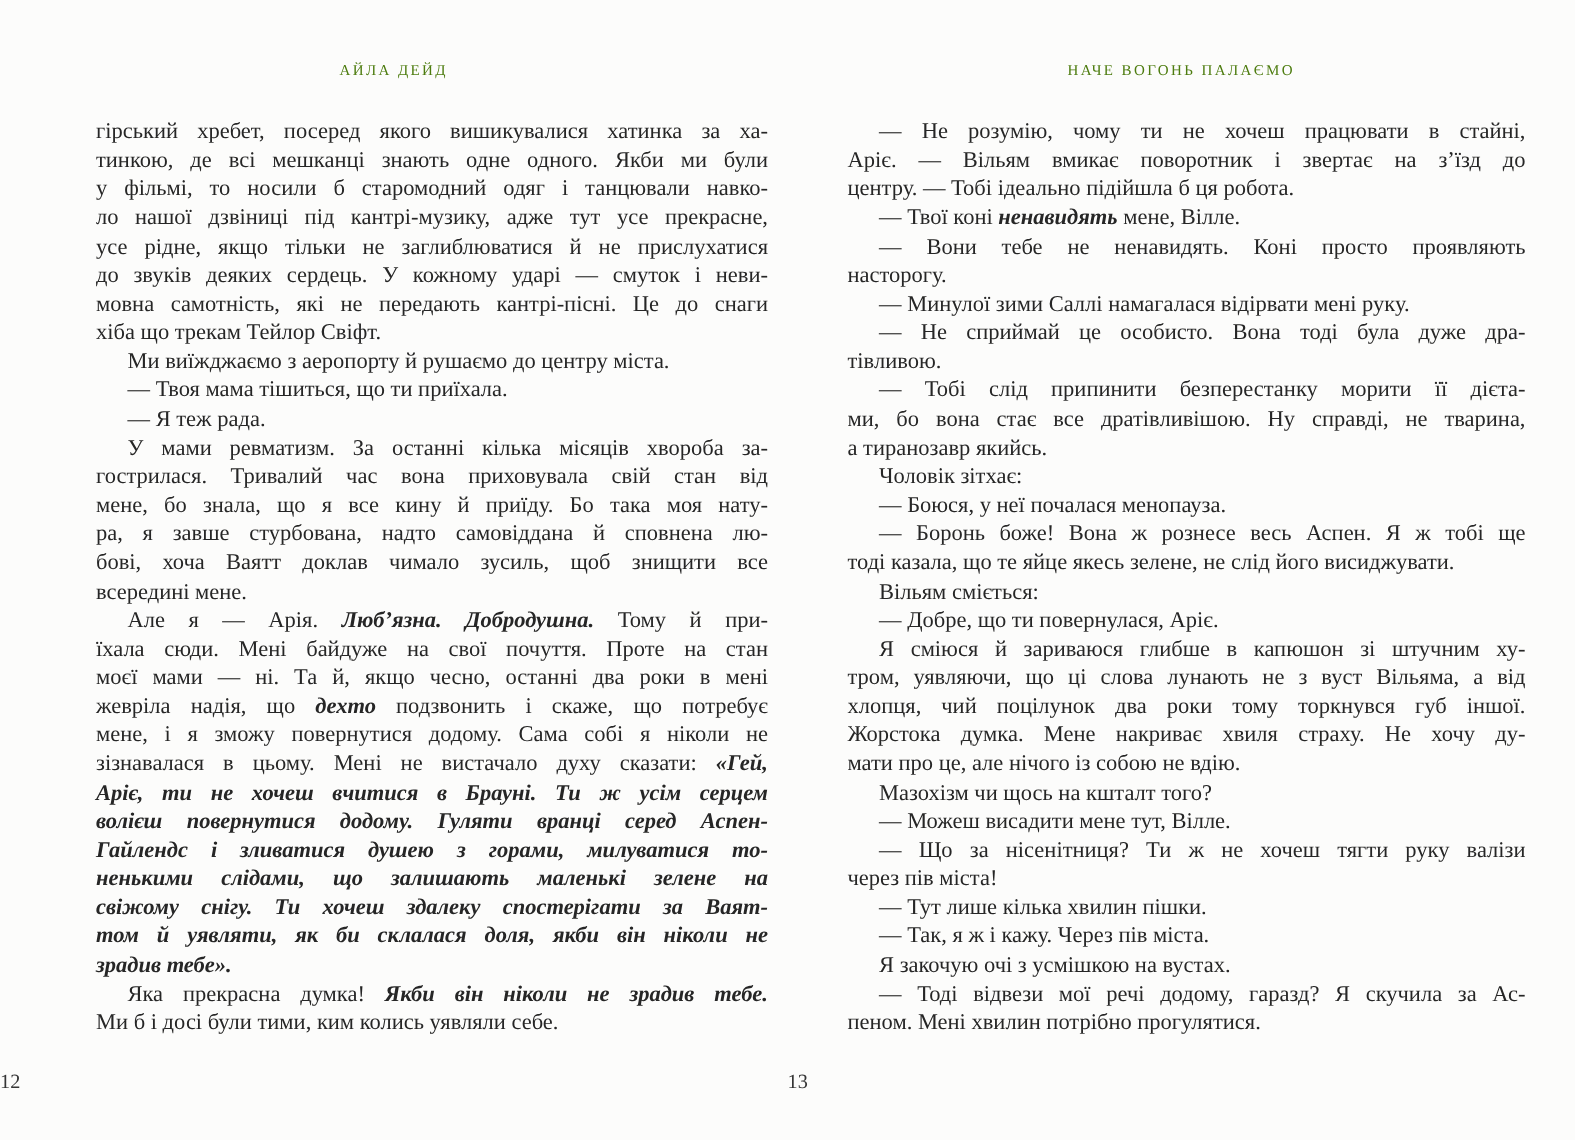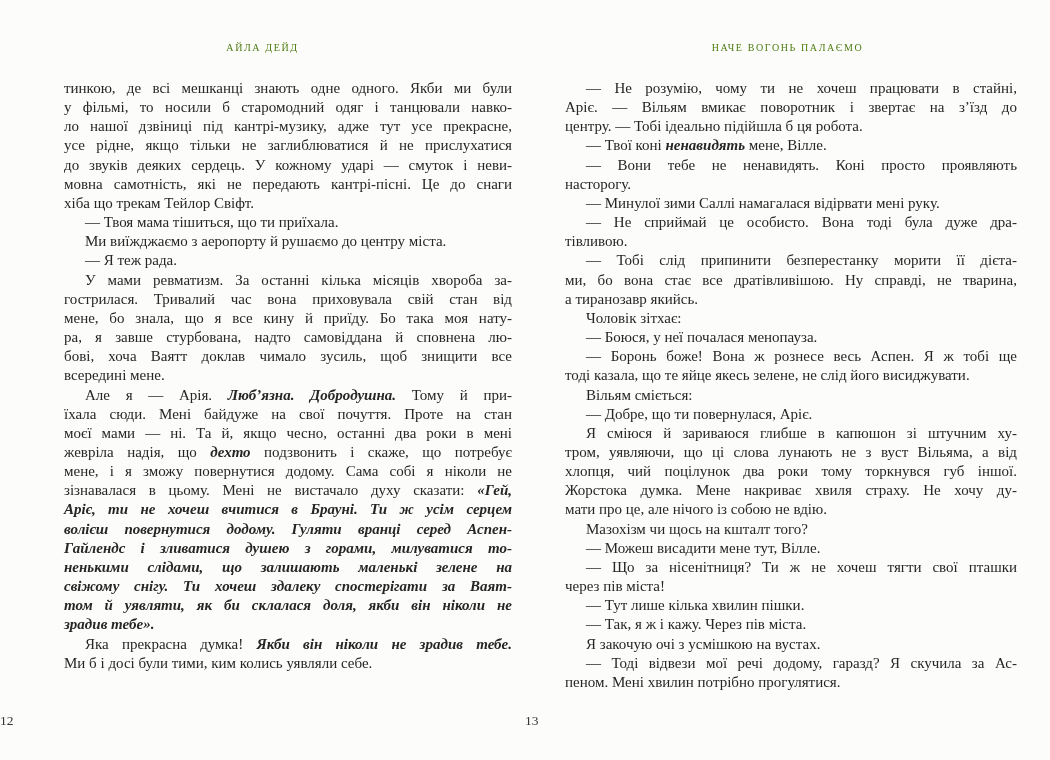--- a/index.html
+++ b/index.html
@@ -38,29 +38,30 @@
   .line.ind { text-indent: 21px; }
   .line em { font-style: italic; font-weight: bold; }
 </style>
 </head>
 <body>
 
 <div class="spread">
   <section class="page left">
     <header class="running-head">АЙЛА ДЕЙД</header>
     <div class="text-col">
+        <div class="line j"><span>гірський хребет, посеред якого вишикувалися хатинка за ха-</span></div>
         <div class="line j"><span>тинкою, де всі мешканці знають одне одного. Якби ми були</span></div>
         <div class="line j"><span>у фільмі, то носили б старомодний одяг і танцювали навко-</span></div>
         <div class="line j"><span>ло нашої дзвіниці під кантрі-музику, адже тут усе прекрасне,</span></div>
         <div class="line j"><span>усе рідне, якщо тільки не заглиблюватися й не прислухатися</span></div>
         <div class="line j"><span>до звуків деяких сердець. У кожному ударі — смуток і неви-</span></div>
         <div class="line j"><span>мовна самотність, які не передають кантрі-пісні. Це до снаги</span></div>
         <div class="line"><span>хіба що трекам Тейлор Свіфт.</span></div>
+        <div class="line ind"><span>Ми виїжджаємо з аеропорту й рушаємо до центру міста.</span></div>
         <div class="line ind"><span>— Твоя мама тішиться, що ти приїхала.</span></div>
-        <div class="line ind"><span>Ми виїжджаємо з аеропорту й рушаємо до центру міста.</span></div>
         <div class="line ind"><span>— Я теж рада.</span></div>
         <div class="line j ind"><span>У мами ревматизм. За останні кілька місяців хвороба за-</span></div>
         <div class="line j"><span>гострилася. Тривалий час вона приховувала свій стан від</span></div>
         <div class="line j"><span>мене, бо знала, що я все кину й приїду. Бо така моя нату-</span></div>
         <div class="line j"><span>ра, я завше стурбована, надто самовіддана й сповнена лю-</span></div>
         <div class="line j"><span>бові, хоча Ваятт доклав чимало зусиль, щоб знищити все</span></div>
         <div class="line"><span>всередині мене.</span></div>
         <div class="line j ind"><span>Але я — Арія. </span><em>Люб’язна. Добродушна.</em><span> Тому й при-</span></div>
         <div class="line j"><span>їхала сюди. Мені байдуже на свої почуття. Проте на стан</span></div>
         <div class="line j"><span>моєї мами — ні. Та й, якщо чесно, останні два роки в мені</span></div>
@@ -100,21 +101,21 @@
         <div class="line"><span>тоді казала, що те яйце якесь зелене, не слід його висиджувати.</span></div>
         <div class="line ind"><span>Вільям сміється:</span></div>
         <div class="line ind"><span>— Добре, що ти повернулася, Аріє.</span></div>
         <div class="line j ind"><span>Я сміюся й зариваюся глибше в капюшон зі штучним ху-</span></div>
         <div class="line j"><span>тром, уявляючи, що ці слова лунають не з вуст Вільяма, а від</span></div>
         <div class="line j"><span>хлопця, чий поцілунок два роки тому торкнувся губ іншої.</span></div>
         <div class="line j"><span>Жорстока думка. Мене накриває хвиля страху. Не хочу ду-</span></div>
         <div class="line"><span>мати про це, але нічого із собою не вдію.</span></div>
         <div class="line ind"><span>Мазохізм чи щось на кшталт того?</span></div>
         <div class="line ind"><span>— Можеш висадити мене тут, Вілле.</span></div>
-        <div class="line j ind"><span>— Що за нісенітниця? Ти ж не хочеш тягти свої пташки</span></div>
+        <div class="line j ind"><span>— Що за нісенітниця? Ти ж не хочеш тягти руку валізи</span></div>
         <div class="line"><span>через пів міста!</span></div>
         <div class="line ind"><span>— Тут лише кілька хвилин пішки.</span></div>
         <div class="line ind"><span>— Так, я ж і кажу. Через пів міста.</span></div>
         <div class="line ind"><span>Я закочую очі з усмішкою на вустах.</span></div>
         <div class="line j ind"><span>— Тоді відвези мої речі додому, гаразд? Я скучила за Ас-</span></div>
         <div class="line"><span>пеном. Мені хвилин потрібно прогулятися.</span></div>
       </div>
     <footer class="folio">13</footer>
   </section>
 </div>

